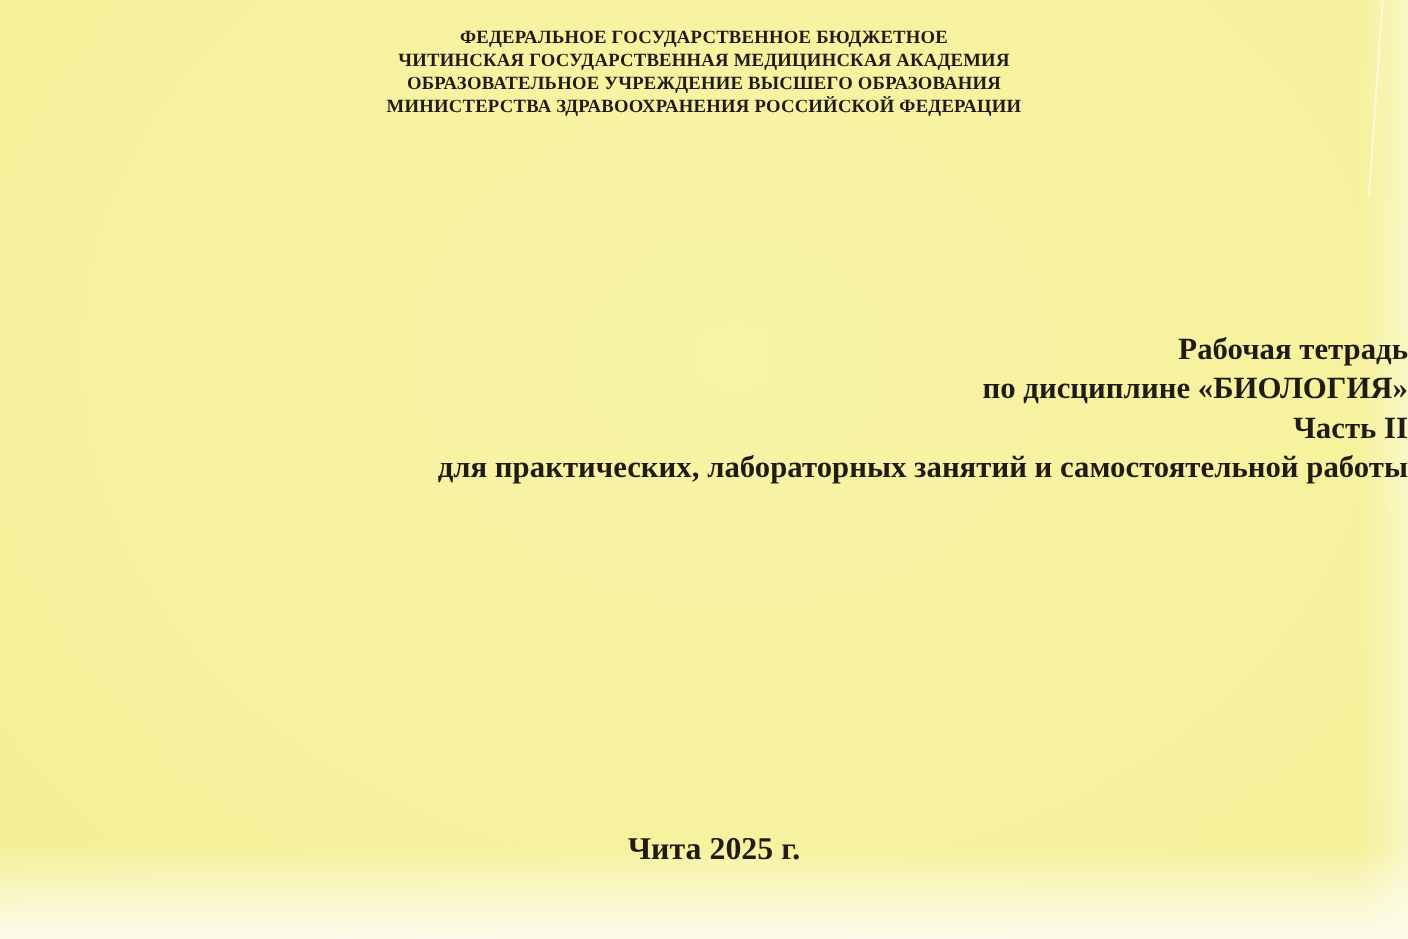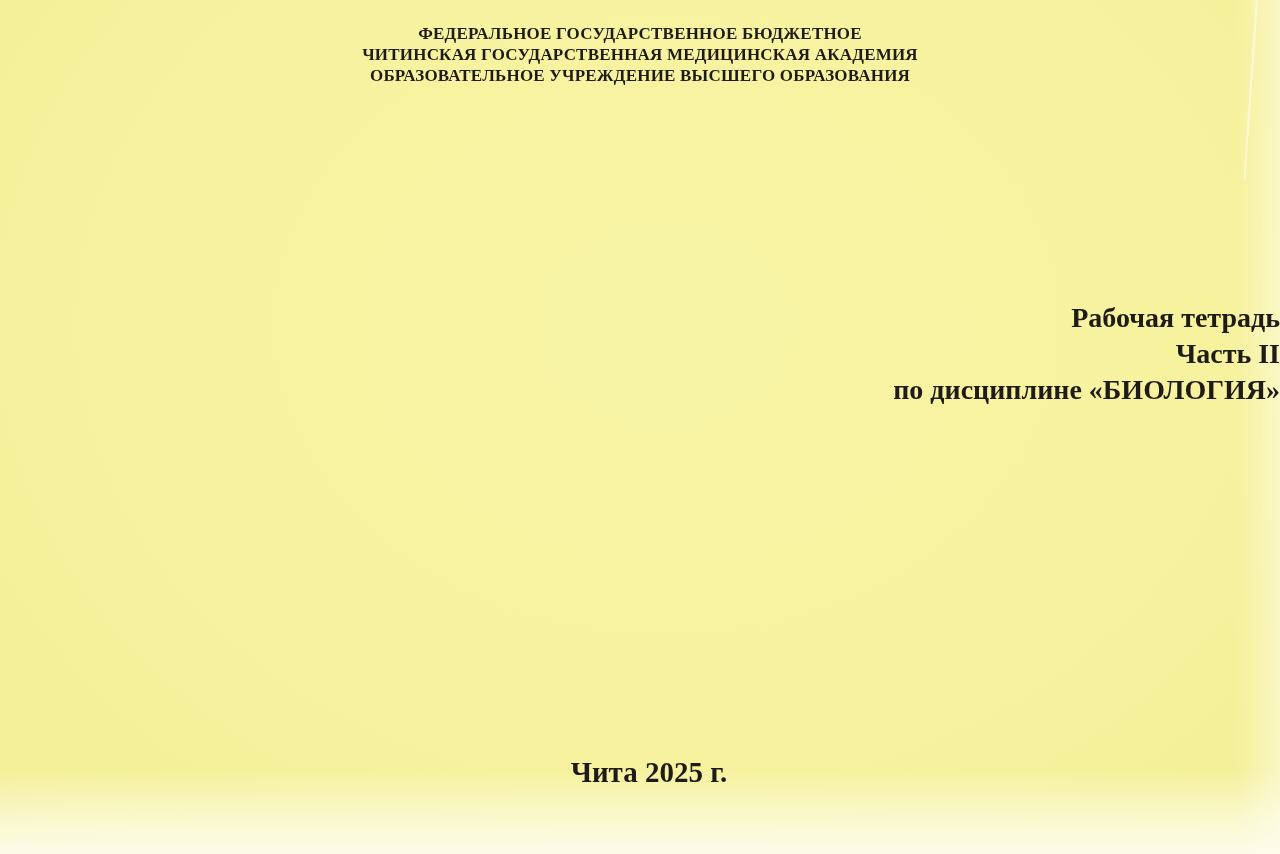--- a/index.html
+++ b/index.html
@@ -86,23 +86,25 @@
 </style>
 </head>
 <body>
 
 <div class="page">
 
   <header class="institution">
     <div>ФЕДЕРАЛЬНОЕ ГОСУДАРСТВЕННОЕ БЮДЖЕТНОЕ</div>
     <div>ЧИТИНСКАЯ ГОСУДАРСТВЕННАЯ МЕДИЦИНСКАЯ АКАДЕМИЯ</div>
     <div>ОБРАЗОВАТЕЛЬНОЕ УЧРЕЖДЕНИЕ ВЫСШЕГО ОБРАЗОВАНИЯ</div>
+    <div>МИНИСТЕРСТВА ЗДРАВООХРАНЕНИЯ РОССИЙСКОЙ ФЕДЕРАЦИИ</div>
   </header>
 
   <main class="title-block">
     <div>Рабочая тетрадь</div>
+    <div>по дисциплине «БИОЛОГИЯ»</div>
     <div>Часть II</div>
-    <div>по дисциплине «БИОЛОГИЯ»</div>
+    <div>для практических, лабораторных занятий и самостоятельной работы</div>
   </main>
 
   <footer class="imprint">Чита 2025 г.</footer>
 
 </div>
 
 </body></html>

